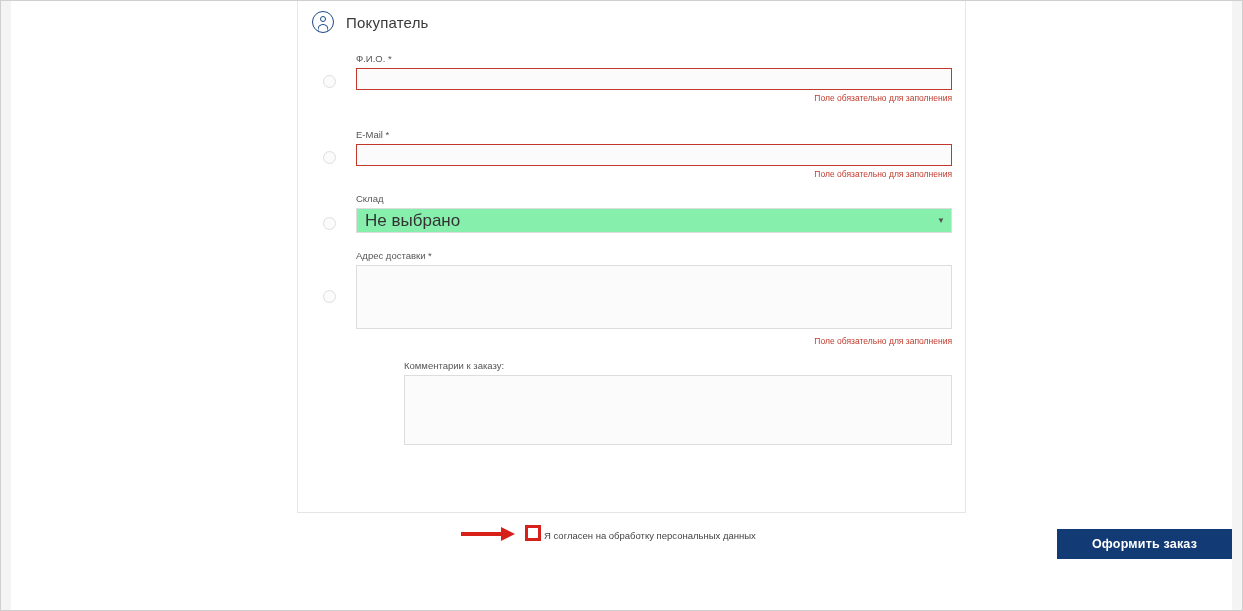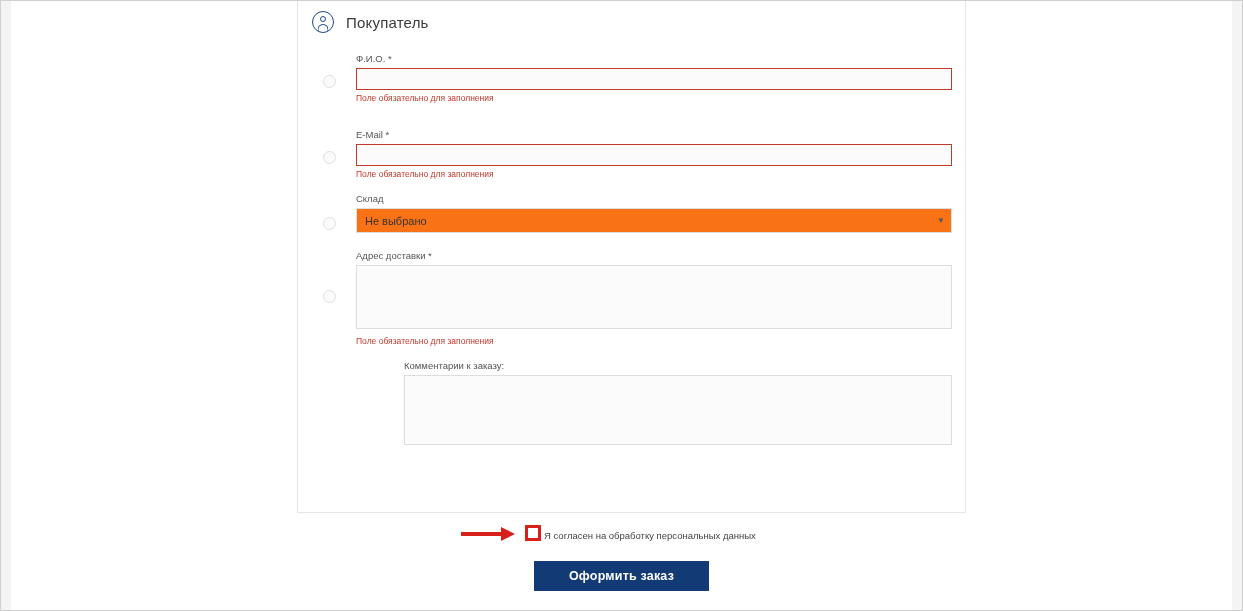--- a/index.html
+++ b/index.html
@@ -136,34 +136,35 @@
     font-size: 11px;
     color: #333;
     padding: 0 6px;
     outline: none;
   }
   .error-msg {
     font-size: 8.5px;
     color: #c0392b;
     margin-top: 3px;
     display: block;
+    text-align: right;
   }
   .select-wrap {
     position: relative;
     width: 100%;
     height: 25px;
   }
   select.select-input {
     width: 100%;
     height: 25px;
     box-sizing: border-box;
     border: 1px solid #dddddd;
-    background: #f97316;
-    font-family: "Liberation Sans", sans-serif;
-    font-size: 11px;
+    background: #86efac;
+    font-family: "Liberation Sans", sans-serif;
+    font-size: 17px;
     color: #333;
     padding: 0 22px 0 8px;
     outline: none;
     -webkit-appearance: none;
     -moz-appearance: none;
     appearance: none;
   }
   .select-arrow {
     position: absolute;
     right: 7px;
@@ -239,23 +240,23 @@
   }
   .consent-text {
     font-size: 9.5px;
     color: #444444;
   }
 
   .submit-wrap {
     position: absolute;
     left: 0;
     right: 0;
-    top: 560px;
+    top: 528px;
     display: flex;
-    justify-content: center;
+    justify-content: flex-end;
   }
   .submit-button {
     width: 175px;
     height: 30px;
     background: #123a75;
     color: #ffffff;
     border: none;
     font-family: "Liberation Sans", sans-serif;
     font-size: 12.5px;
     font-weight: bold;

